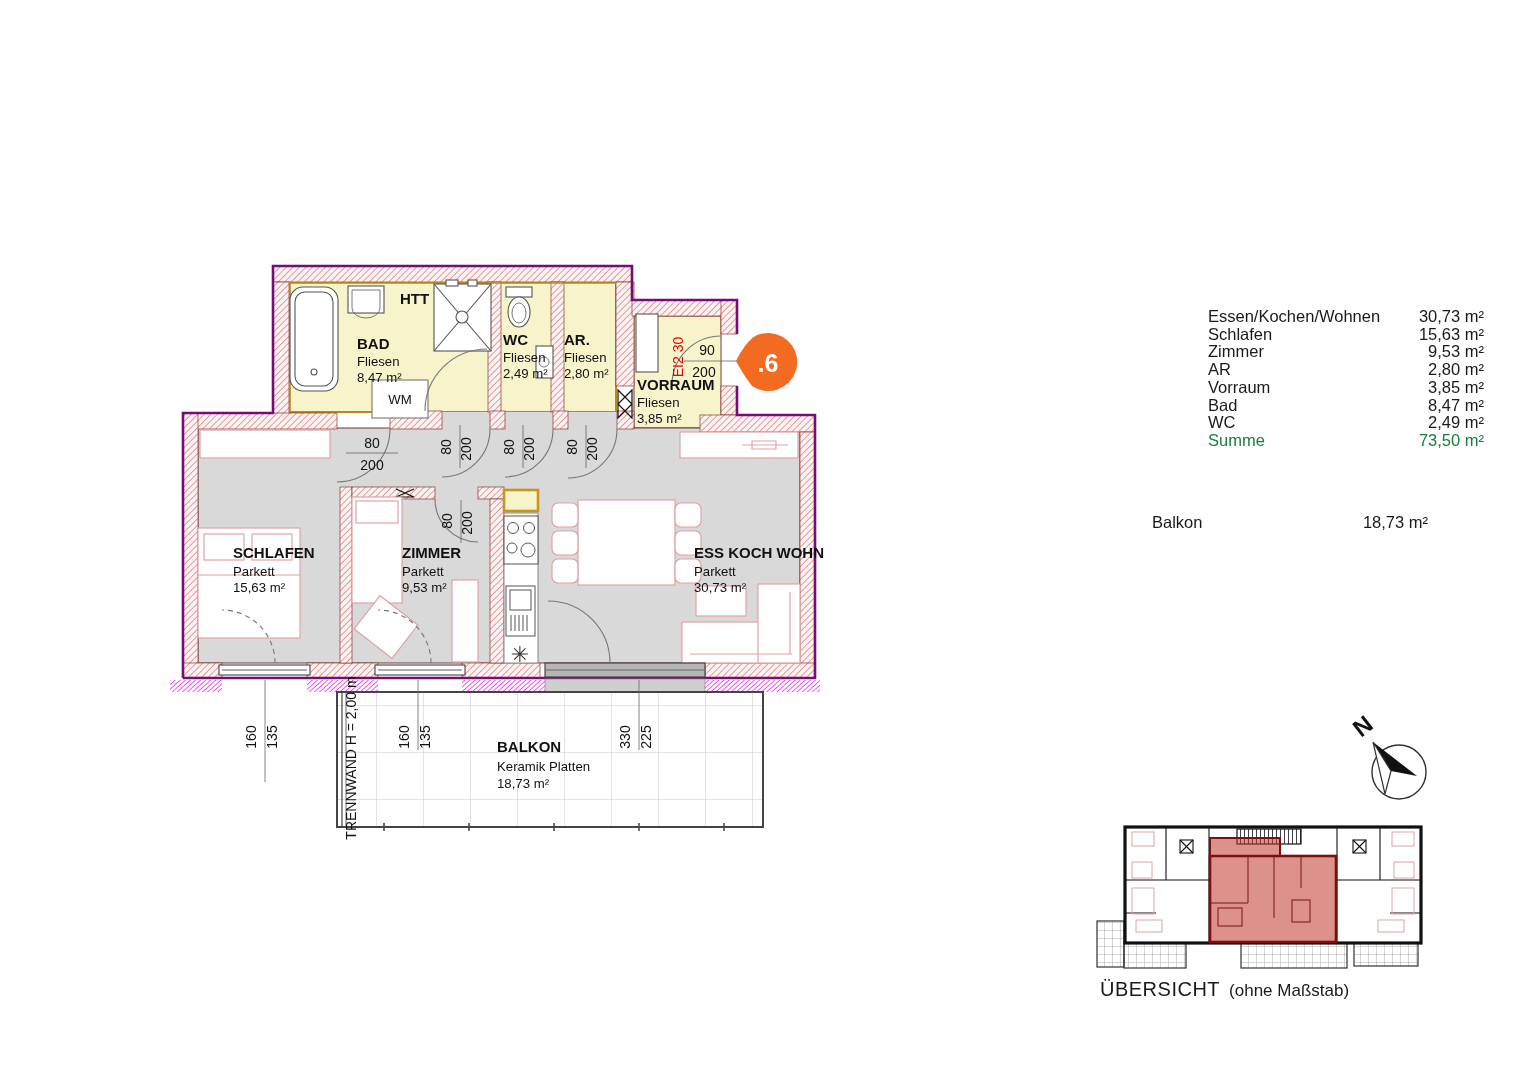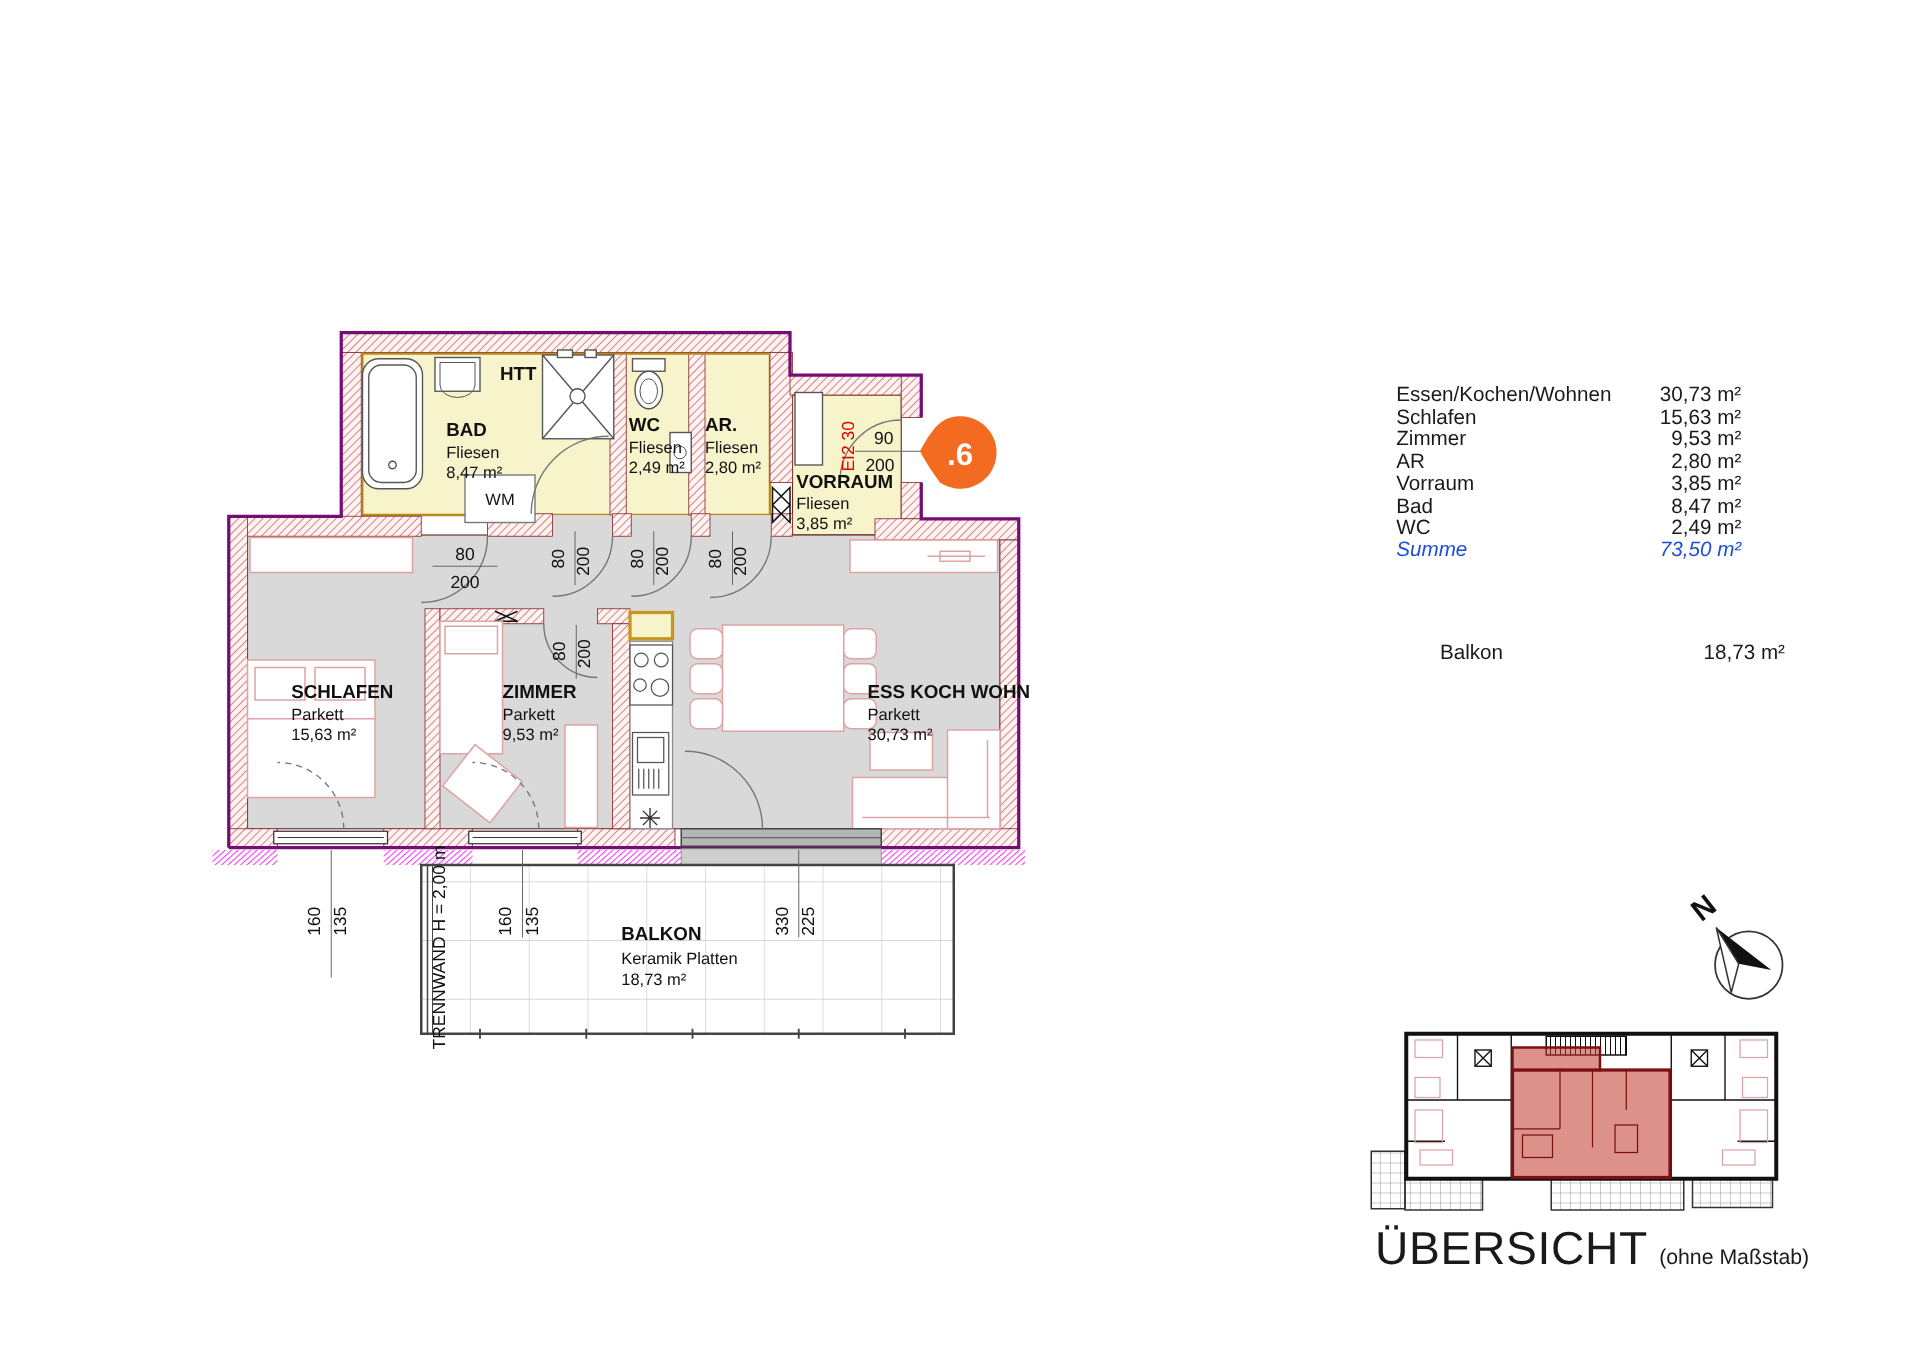--- a/index.html
+++ b/index.html
@@ -1,28 +1,28 @@
 <!DOCTYPE html>
 <html><head>
 <meta charset="utf-8">
 <style>
   html,body{margin:0;padding:0;background:#ffffff;}
   body{width:1527px;height:1080px;position:relative;overflow:hidden;
        font-family:"Liberation Sans","DejaVu Sans",sans-serif;color:#1a1a1a;}
   .abs{position:absolute;}
   
-  #area-table{left:1117px;top:308px;width:276px;}
+  #area-table{left:1208px;top:308px;width:276px;}
   .t-row{display:flex;justify-content:space-between;font-size:16.5px;line-height:17.7px;white-space:nowrap;}
   .t-row .lab{text-align:left;}
   .t-row .val{text-align:right;}
-  .t-row.summe{color:#1d4ed8;font-style:italic;}
+  .t-row.summe{color:#15803d;}
   #balkon-row{left:1152px;top:514px;width:276px;}
   
   #uebersicht-label{left:1100px;top:978px;display:flex;align-items:baseline;gap:9px;}
-  #uebersicht-label .big{font-size:37px;letter-spacing:.5px;}
+  #uebersicht-label .big{font-size:20px;letter-spacing:.5px;}
   #uebersicht-label .small{font-size:17px;}
   svg text{font-family:"Liberation Sans","DejaVu Sans",sans-serif;}
   .roomname{font-weight:bold;font-size:15px;fill:#111;}
   .roomsub{font-size:13.2px;fill:#111;}
   .dim{font-size:14px;fill:#111;}
   .red{fill:#e60000;}
 </style>
 </head>
 <body>
 

